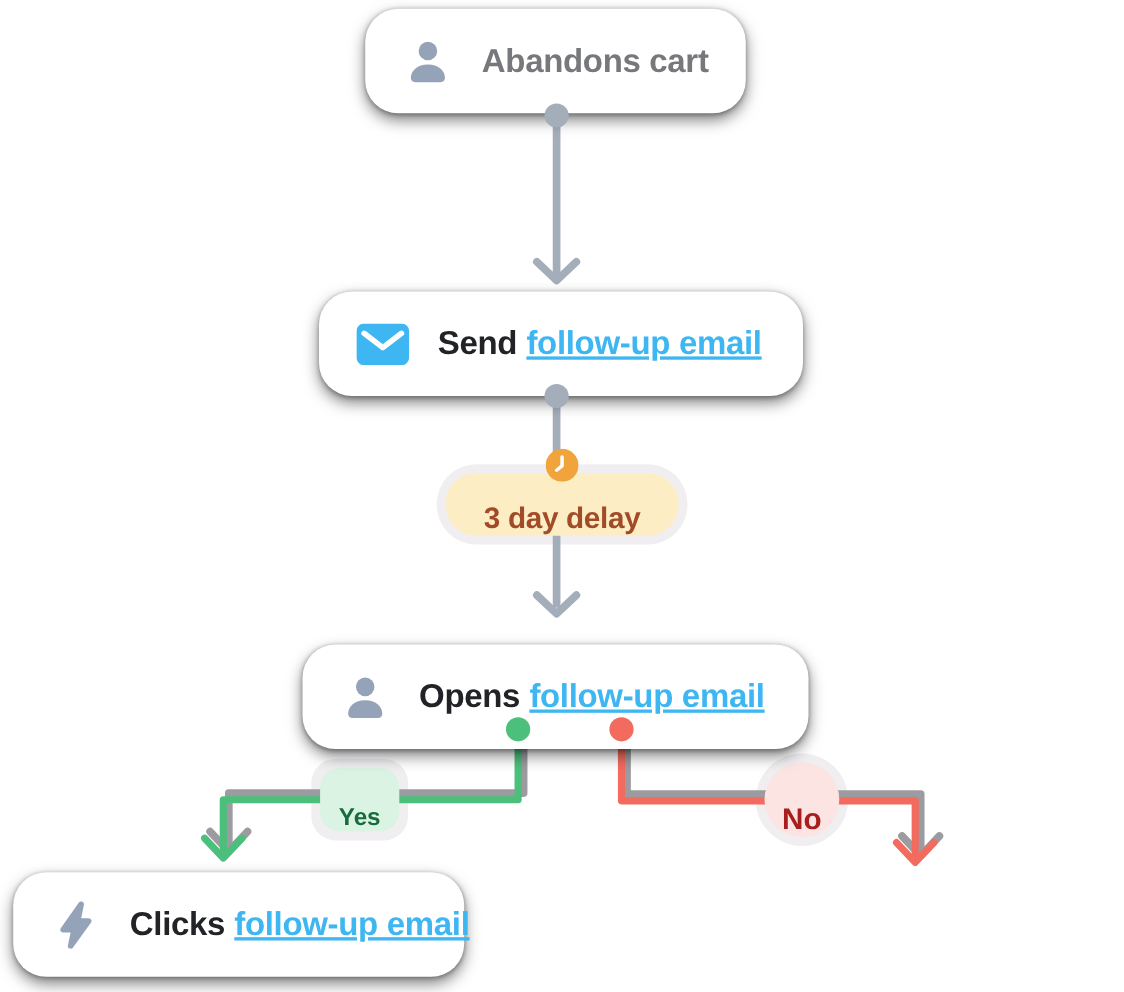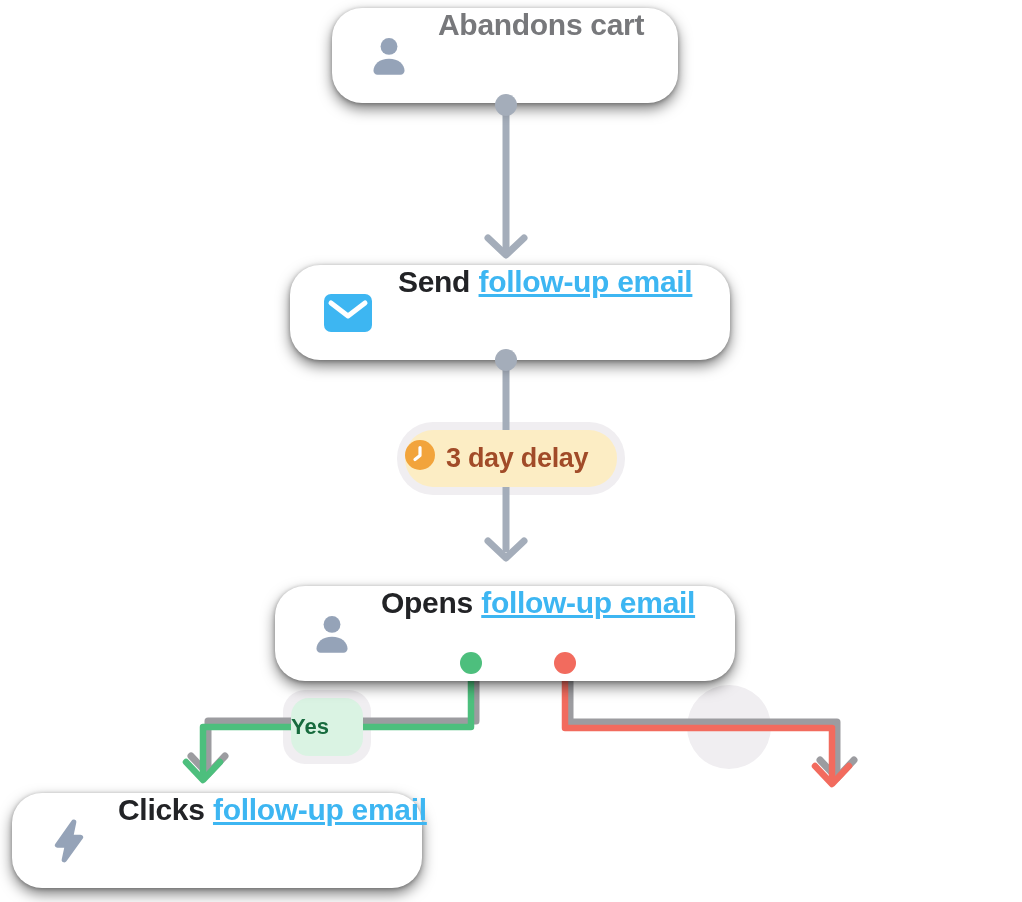--- a/index.html
+++ b/index.html
@@ -41,22 +41,23 @@
   .halo-no{left:687px;top:685px;width:84px;height:84px;border-radius:50%;}
   
   svg.connectors{position:absolute;left:0;top:0;z-index:2;}
   .edge-main{stroke:var(--line-gray);stroke-width:7;fill:none;stroke-linecap:round;stroke-linejoin:round;}
   .edge-shadow{stroke:var(--line-shadow);stroke-width:7;fill:none;stroke-linecap:round;stroke-linejoin:round;}
   .edge-yes{stroke:var(--green);stroke-width:6.5;fill:none;stroke-linecap:round;stroke-linejoin:round;}
   .edge-no{stroke:var(--red);stroke-width:6.5;fill:none;stroke-linecap:round;stroke-linejoin:round;}
   
   .chip{
     position:absolute;z-index:3;
-    display:flex;align-items:center;justify-content:flex-start;
+    display:flex;align-items:center;justify-content:flex-end;
     font-weight:700;
+    flex-direction:column;
   }
   .chip-delay{
     left:405px;top:430px;width:212px;height:57px;border-radius:28px;
     background:var(--amber-bg);color:var(--amber-text);
     font-size:27px;gap:11px;font-weight:600;letter-spacing:-.3px;
   }
   .chip-yes{
     left:291px;top:698px;width:72px;height:58px;border-radius:18px;
     background:var(--green-light);color:var(--green-dark);
     font-size:22px;font-weight:600;
@@ -65,21 +66,21 @@
     left:695px;top:693px;width:68px;height:68px;border-radius:50%;
     background:var(--red-light);color:var(--red-dark);
     font-size:27px;font-weight:600;
   }
   
   .node{
     position:absolute;z-index:3;
     height:95px;border-radius:30px;
     background:var(--card-bg);
     box-shadow:0 6px 14px rgba(0,0,0,.50), 0 1px 4px rgba(0,0,0,.28);
-    display:flex;
+    display:flex;align-items:center;
     padding-left:34px;gap:26px;
     font-size:30px;font-weight:600;letter-spacing:-.3px;
     color:var(--text-dark);
     white-space:nowrap;
   }
   .node .label-prefix{margin-right:.28em;}
   .node .label-highlight{color:var(--accent-blue);text-decoration:underline;}
   .node-trigger{left:332px;top:8px;width:346px;color:var(--text-gray);font-weight:600;}
   .node-send-email{left:290px;top:265px;width:440px;}
   .node-opens-email{left:275px;top:586px;width:460px;}
@@ -134,20 +135,23 @@
         <circle cx="15" cy="15" r="15" fill="var(--amber-icon)"></circle>
         <path d="M15,7.5 V15.5 L10,19.5" stroke="#ffffff" stroke-width="3.2" fill="none" stroke-linecap="round" stroke-linejoin="round"></path>
       </svg>
     </span>
     <span>3 day delay</span>
   </div>
 
   <div class="chip chip-yes">
     <span>Yes</span>
   </div>
+  <div class="chip chip-no">
+    <span>No</span>
+  </div>
 
   <div class="node node-trigger">
     <span class="icon">
       <svg width="46" height="46" viewBox="0 0 24 24" fill="var(--icon-slate)">
         <circle cx="12" cy="7" r="4.4"></circle>
         <path d="M12,13.4c-4.9,0-8.1,2.9-8.1,6.3c0,1.2,0.9,2.1,2.1,2.1h12c1.2,0,2.1-0.9,2.1-2.1 C20.1,16.3,16.9,13.4,12,13.4z"></path>
       </svg>
     </span>
     <span>Abandons cart</span>
   </div>

